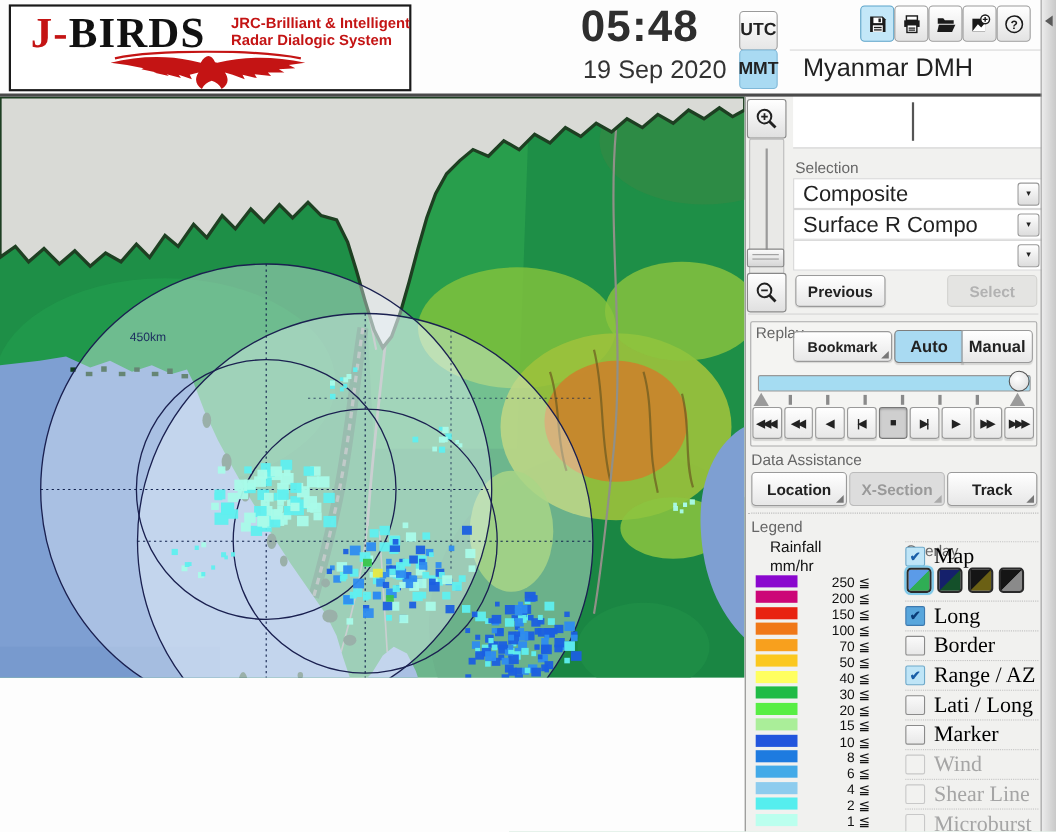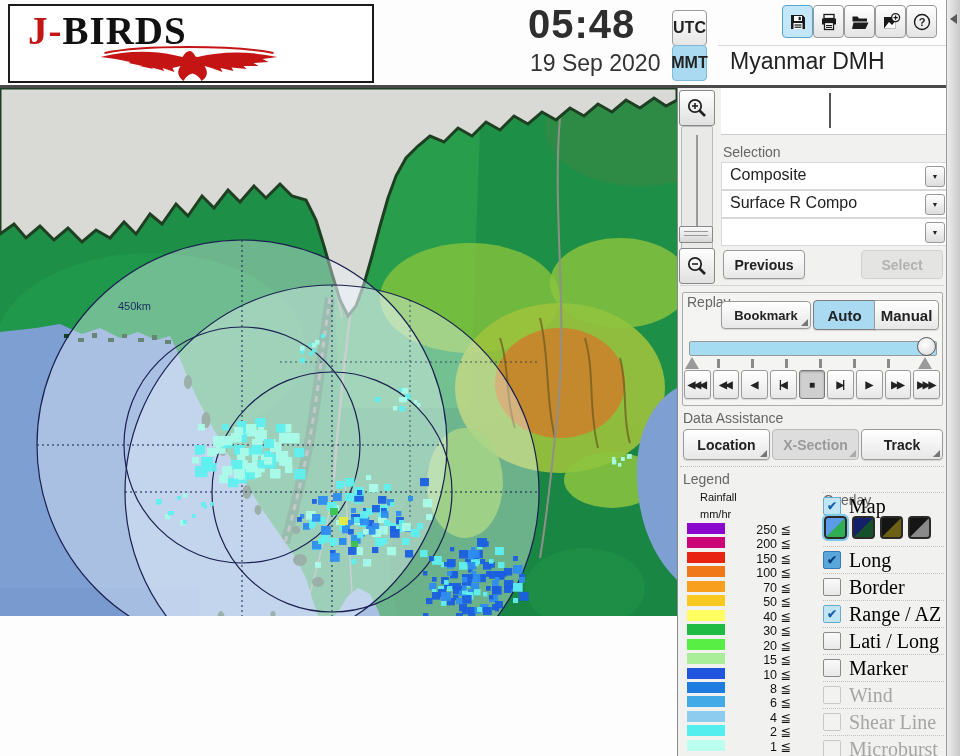--- a/index.html
+++ b/index.html
@@ -63,21 +63,21 @@
   #zhandle:before{content:"";position:absolute;left:4px;right:4px;top:4px;height:1px;background:#999;}
   #zhandle:after{content:"";position:absolute;left:4px;right:4px;top:8px;height:1px;background:#999;}
 
   
   #prod-input{position:absolute;left:43px;top:0;width:226px;height:46px;background:#fff;
     border-bottom:1px solid #ccc;}
   #caret{position:absolute;left:108px;top:5px;width:2px;height:35px;background:#555;}
   #selection-label{position:absolute;left:45px;top:56px;}
   .dd-row{position:absolute;left:43px;width:226px;height:26px;background:#fff;
     border:1px solid #d8d8d8;}
-  .dd-val{position:absolute;left:8px;top:3px;font-size:16px;color:#222;}
+  .dd-val{position:absolute;left:8px;top:3px;font-size:20px;color:#222;}
   .dd-btn{position:absolute;right:3px;top:3px;width:18px;height:19px;border:1px solid #999;
     border-radius:3px;background:linear-gradient(#fff,#ddd);display:flex;align-items:center;
     justify-content:center;font-size:7px;color:#222;}
   #previous-btn{position:absolute;left:45px;top:162px;width:80px;height:27px;font-size:14px;}
   #select-btn{position:absolute;left:183px;top:162px;width:80px;height:27px;font-size:14px;
     background:#e4e4e2;color:#b2b2b2;border:1px solid #d2d2d0;box-shadow:none;}
   #sel-divider{position:absolute;left:2px;top:197px;width:264px;height:1px;background:#d5d5d5;}
 
   
   #replay-box{position:absolute;left:4px;top:204px;width:259px;height:112px;border:1px solid #aaa;
@@ -98,21 +98,21 @@
   .pb-btn{flex:1;height:27px;font-size:10px;letter-spacing:-2px;padding-right:2px;border-radius:3px;}
 
   
   #da-label{position:absolute;left:5px;top:322px;}
   .da-btn{position:absolute;top:341px;height:29px;font-size:14px;}
   #dotted-div{position:absolute;left:2px;top:378px;width:264px;border-top:1px dotted #bbb;}
   #legend-label{position:absolute;left:5px;top:383px;}
   #overlay-label{position:absolute;left:145px;top:404px;}
 
   
-  #rain-unit{position:absolute;left:22px;top:401px;font-size:11px;color:#111;line-height:17px;}
+  #rain-unit{position:absolute;left:22px;top:401px;font-size:14px;color:#111;line-height:17px;}
   .lg-row{position:absolute;left:9px;height:13px;}
   .lg-swatch{position:absolute;left:0;top:1px;width:38px;height:11px;}
   .lg-val{position:absolute;left:42px;top:0;width:62px;text-align:right;font-size:12.5px;color:#111;}
 
   
   .ov-row{position:absolute;left:145px;width:121px;height:26px;border-top:1px dotted #c2c2c2;
     display:flex;align-items:center;}
   .cb{width:16px;height:16px;border:1px solid #8a8a8a;border-radius:2px;margin-right:8px;
     background:linear-gradient(#fafafa,#e8e8e8);display:flex;align-items:center;
     justify-content:center;font-size:12px;font-weight:bold;color:#1a5fa8;flex:none;}
@@ -133,20 +133,24 @@
     border-right:7px solid #5a5a5a;}
 </style>
 </head>
 <body>
 
 <div id="app">
 
   <div id="header">
     <div id="logo-box">
       <div id="brand"><span class="red">J-</span><span>BIRDS</span></div>
+      <div id="tagline">
+        <div>JRC-Brilliant &amp; Intelligent</div>
+        <div>Radar  Dialogic  System</div>
+      </div>
       <svg id="eagle" width="354" height="36" viewBox="0 0 366 72">
         <path d="M14,14 C90,-2 270,-2 352,14" fill="none" stroke="#c41414" stroke-width="4"></path>
         <path d="M6,22 C55,10 105,8 152,18 L170,22 C174,14 180,10 184,10 C188,10 193,14 196,21 L200,22 C250,10 302,10 360,22
                  L330,26 L342,32 L312,34 L322,40 L292,40 L298,46 L268,43 L272,50 L246,44 L250,52 L228,44 L214,40
                  C222,52 220,62 208,70 C204,62 198,57 190,55 C182,57 176,62 172,70 C161,62 158,52 166,40
                  L150,44 L154,52 L130,44 L134,50 L108,43 L112,46 L84,40 L90,40 L62,34 L66,32 L36,26 Z" fill="#c41414"></path>
       </svg>
     </div>
 
 

